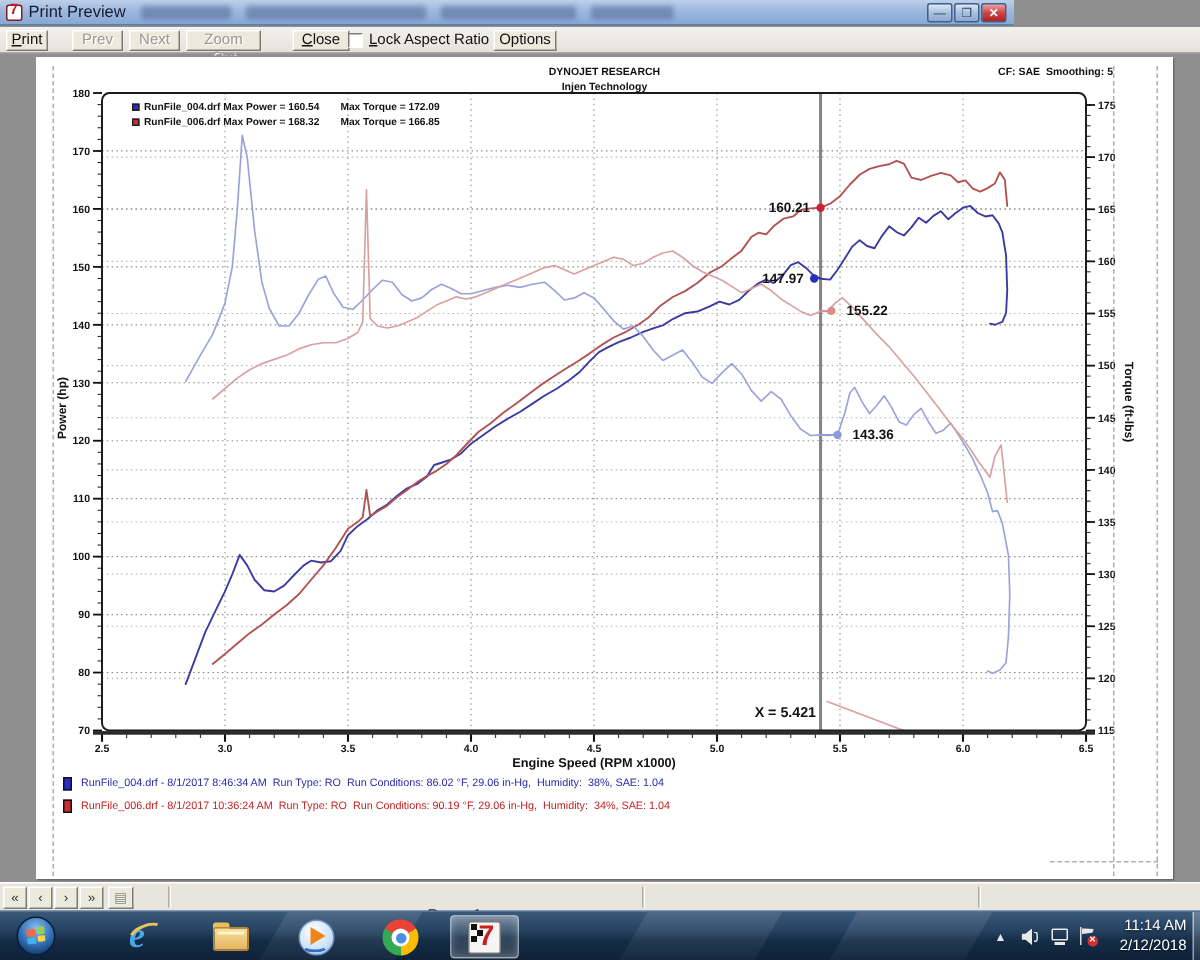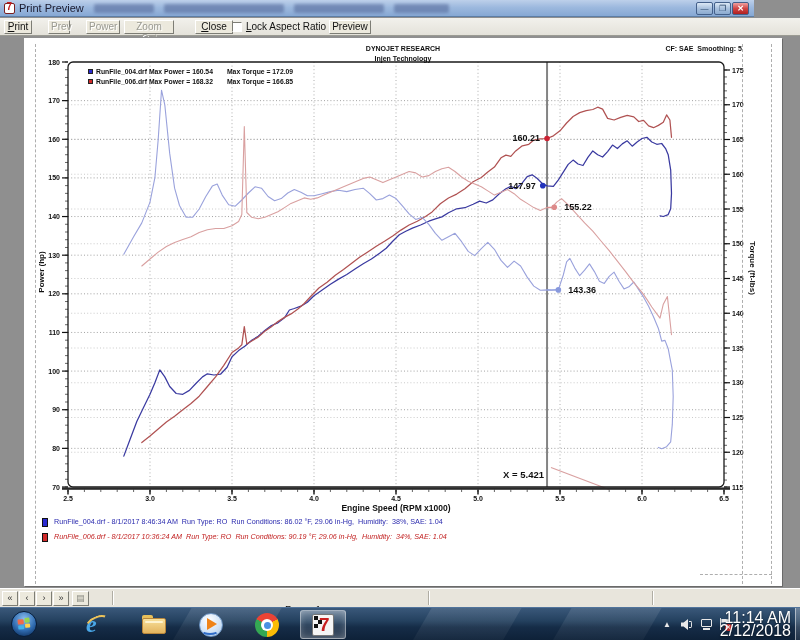--- a/index.html
+++ b/index.html
@@ -1,20 +1,20 @@
 <!DOCTYPE html>
 <html><head>
 <meta charset="utf-8">
 <style>
   html,body{margin:0;padding:0;background:#000;}
   *{box-sizing:border-box;}
   .window{position:relative;width:800px;height:640px;font-family:"Liberation Sans",sans-serif;overflow:hidden;background:#8f8f8f;}
 
   
-  .titlebar{position:absolute;left:0;top:0;width:754px;height:17px;background:linear-gradient(#bdd0ea,#9db9de 45%,#86a8d4);border-bottom:1px solid #5d7ea6;display:flex;align-items:center;}
+  .titlebar{position:absolute;left:0;top:0;width:676px;height:17px;background:linear-gradient(#bdd0ea,#9db9de 45%,#86a8d4);border-bottom:1px solid #5d7ea6;display:flex;align-items:center;}
   .app-icon{width:11px;height:11px;margin:0 4px 0 4px;background:#fff;border:1px solid #7a2020;border-radius:2px;position:relative;}
   .app-icon::after{content:"7";position:absolute;left:1.5px;top:-2.5px;font-size:10px;font-weight:bold;color:#c51f1f;}
   .title-text{font-size:11px;color:#1a1a2e;font-weight:400;}
   .blur-blob{height:9px;border-radius:2px;background:rgba(80,100,150,.55);filter:blur(1.6px);margin-left:10px;}
   .wincontrols{position:absolute;right:5px;top:2px;display:flex;gap:1px;}
   .wbtn{width:17px;height:13px;border:1px solid #44608a;border-radius:2px;background:linear-gradient(#dce8f5,#a8c0dd 50%,#8cabd0);font-size:8px;line-height:11px;text-align:center;color:#1d3least;color:#1d3a5f;}
   .wbtn.close{background:linear-gradient(#f0a0a0,#d04545 50%,#b02020);color:#fff;font-weight:bold;}
 
   
   .toolbar{position:absolute;left:0;top:18px;width:800px;height:18px;background:linear-gradient(#f2f1ec,#e4e2da);border-bottom:1px solid #9b9b93;}
@@ -79,21 +79,21 @@
   .spk{position:absolute;left:-119px;top:11px;width:12px;height:11px;}
   .spk-body{position:absolute;left:0;top:0;width:7px;height:11px;background:#e8e8e8;clip-path:polygon(0 32%,38% 32%,100% 0,100% 100%,38% 68%,0 68%);}
   .spk-arc{position:absolute;left:8px;top:2px;width:3px;height:7px;border:1.2px solid #e8e8e8;border-left:none;border-radius:0 80% 80% 0;}
   .net{position:absolute;left:-99px;top:11px;width:13px;height:11px;}
   .net-scr{position:absolute;left:0;top:0;width:11px;height:8px;border:1.4px solid #e8e8e8;border-radius:1px;}
   .net-base{position:absolute;left:2px;top:9px;width:7px;height:1.6px;background:#e8e8e8;}
   .flagic{position:absolute;left:-81px;top:10px;width:13px;height:13px;}
   .flag-pole{position:absolute;left:1px;top:0;width:1.4px;height:12px;background:#dcdcdc;}
   .flag-cloth{position:absolute;left:2.4px;top:0.5px;width:8px;height:6px;background:#e8e8e8;clip-path:polygon(0 0,100% 15%,85% 55%,0 70%);}
   .flag-x{position:absolute;left:6px;top:6px;width:6.5px;height:6.5px;border-radius:50%;background:#d03030;color:#fff;font-size:5.5px;line-height:6.5px;text-align:center;font-weight:bold;}
-  .clock{position:absolute;right:9px;top:4px;text-align:right;color:#fff;font-size:16px;line-height:12.5px;text-shadow:0 1px 2px rgba(0,0,0,.6);}
+  .clock{position:absolute;right:9px;top:4px;text-align:right;color:#fff;font-size:10px;line-height:12.5px;text-shadow:0 1px 2px rgba(0,0,0,.6);}
   .showdesk{position:absolute;right:0;top:0;width:5px;height:33px;background:linear-gradient(rgba(255,255,255,.25),rgba(255,255,255,.08));border-left:1px solid rgba(255,255,255,.5);}
 </style>
 </head>
 <body>
 
 <div class="window">
 
   <div class="titlebar">
     <div class="app-icon"></div>
     <span class="title-text">Print Preview</span>
@@ -103,27 +103,27 @@
     <div class="blur-blob" style="width:55px"></div>
     <div class="wincontrols">
       <div class="wbtn">—</div>
       <div class="wbtn">❐</div>
       <div class="wbtn close">✕</div>
     </div>
   </div>
 
   <div class="toolbar">
     <div class="tbtn" style="left:4px;width:28px"><u>P</u>rint</div>
-    <div class="tbtn disabled" style="left:48px;width:22px">Prev</div>
-    <div class="tbtn disabled" style="left:86px;width:34px">Power</div>
+    <div class="tbtn disabled" style="left:48px;width:34px">Prev</div>
+    <div class="tbtn disabled" style="left:86px;width:34px">Next</div>
     <div class="tbtn disabled" style="left:124px;width:50px">Zoom Out</div>
     <div class="tbtn" style="left:195px;width:38px"><u>C</u>lose</div>
     <div class="checkbox" style="left:232px"></div>
     <div class="cblabel" style="left:246px"><u>L</u>ock Aspect Ratio</div>
-    <div class="tbtn" style="left:329px;width:42px">Preview</div>
+    <div class="tbtn" style="left:329px;width:42px">Options</div>
   </div>
 
   <div class="preview">
     <div class="page">
 
       <svg id="chart-svg" width="758" height="548" viewBox="24 38 758 548" style="position:absolute;left:0;top:0">
           <rect x="68" y="62" width="656" height="425" fill="#fff"></rect>
           <g>
             <line x1="68" x2="724" y1="452.25" y2="452.25" stroke="#b5b5b5" stroke-width="0.7" stroke-dasharray="1,2.2"></line>
             <line x1="68" x2="724" y1="417.5" y2="417.5" stroke="#b5b5b5" stroke-width="0.7" stroke-dasharray="1,2.2"></line>
@@ -434,21 +434,21 @@
 
       <div class="footer">
         <div class="frun" id="frun0">
           <div class="f-sq" style="background: rgb(42, 42, 208);"></div>
           <div style="color: rgb(42, 42, 174);">
             <div class="pre">RunFile_004.drf - 8/1/2017 8:46:34 AM  Run Type: RO  Run Conditions: 86.02 °F, 29.06 in-Hg,  Humidity:  38%, SAE: 1.04</div>
           </div>
         </div>
         <div class="frun" id="frun1">
           <div class="f-sq" style="background: rgb(208, 42, 42);"></div>
-          <div style="color: rgb(194, 34, 34); font-style: italic;">
+          <div style="color: rgb(194, 34, 34);">
             <div class="pre">RunFile_006.drf - 8/1/2017 10:36:24 AM  Run Type: RO  Run Conditions: 90.19 °F, 29.06 in-Hg,  Humidity:  34%, SAE: 1.04</div>
           </div>
         </div>
       </div>
 
     </div>
   </div>
 
   <div class="statusbar">
     <div class="sbtn" style="left:2px">«</div>

